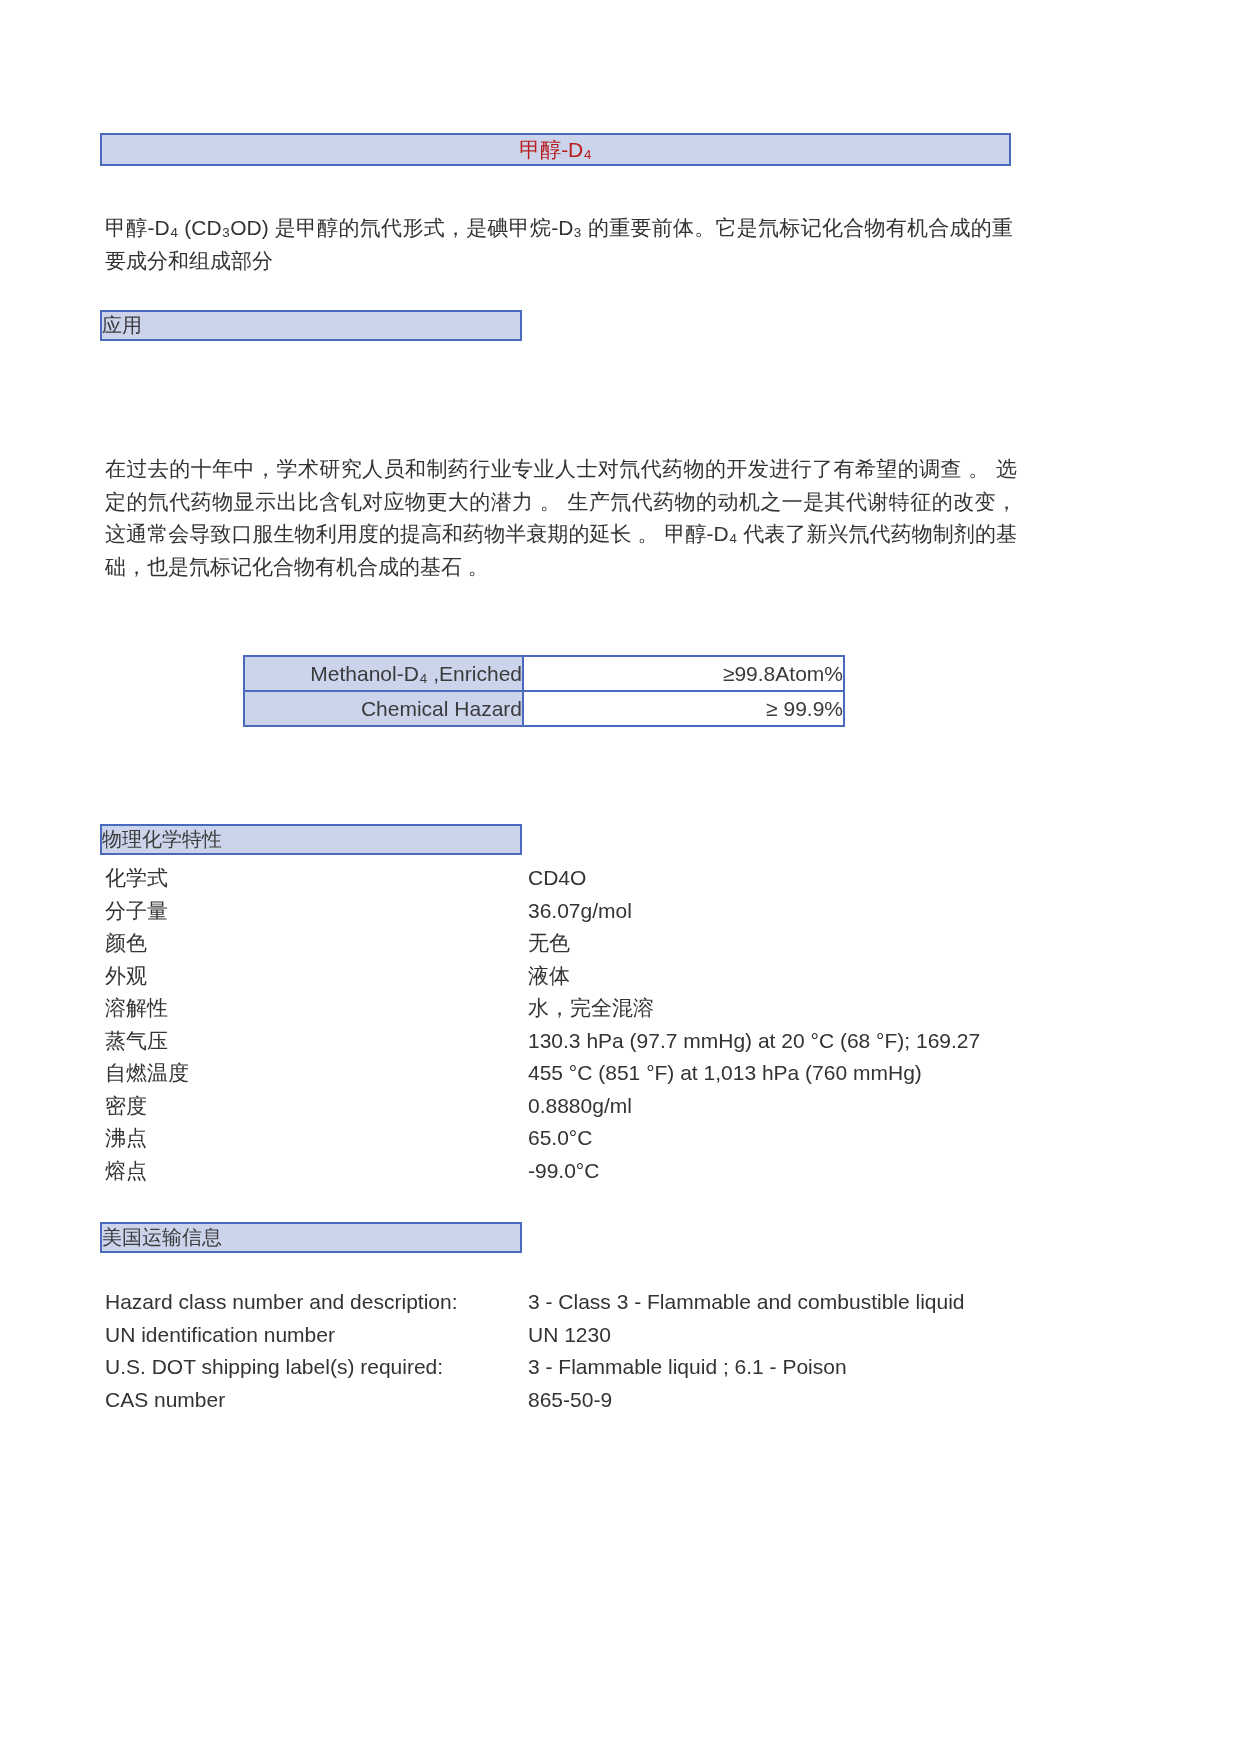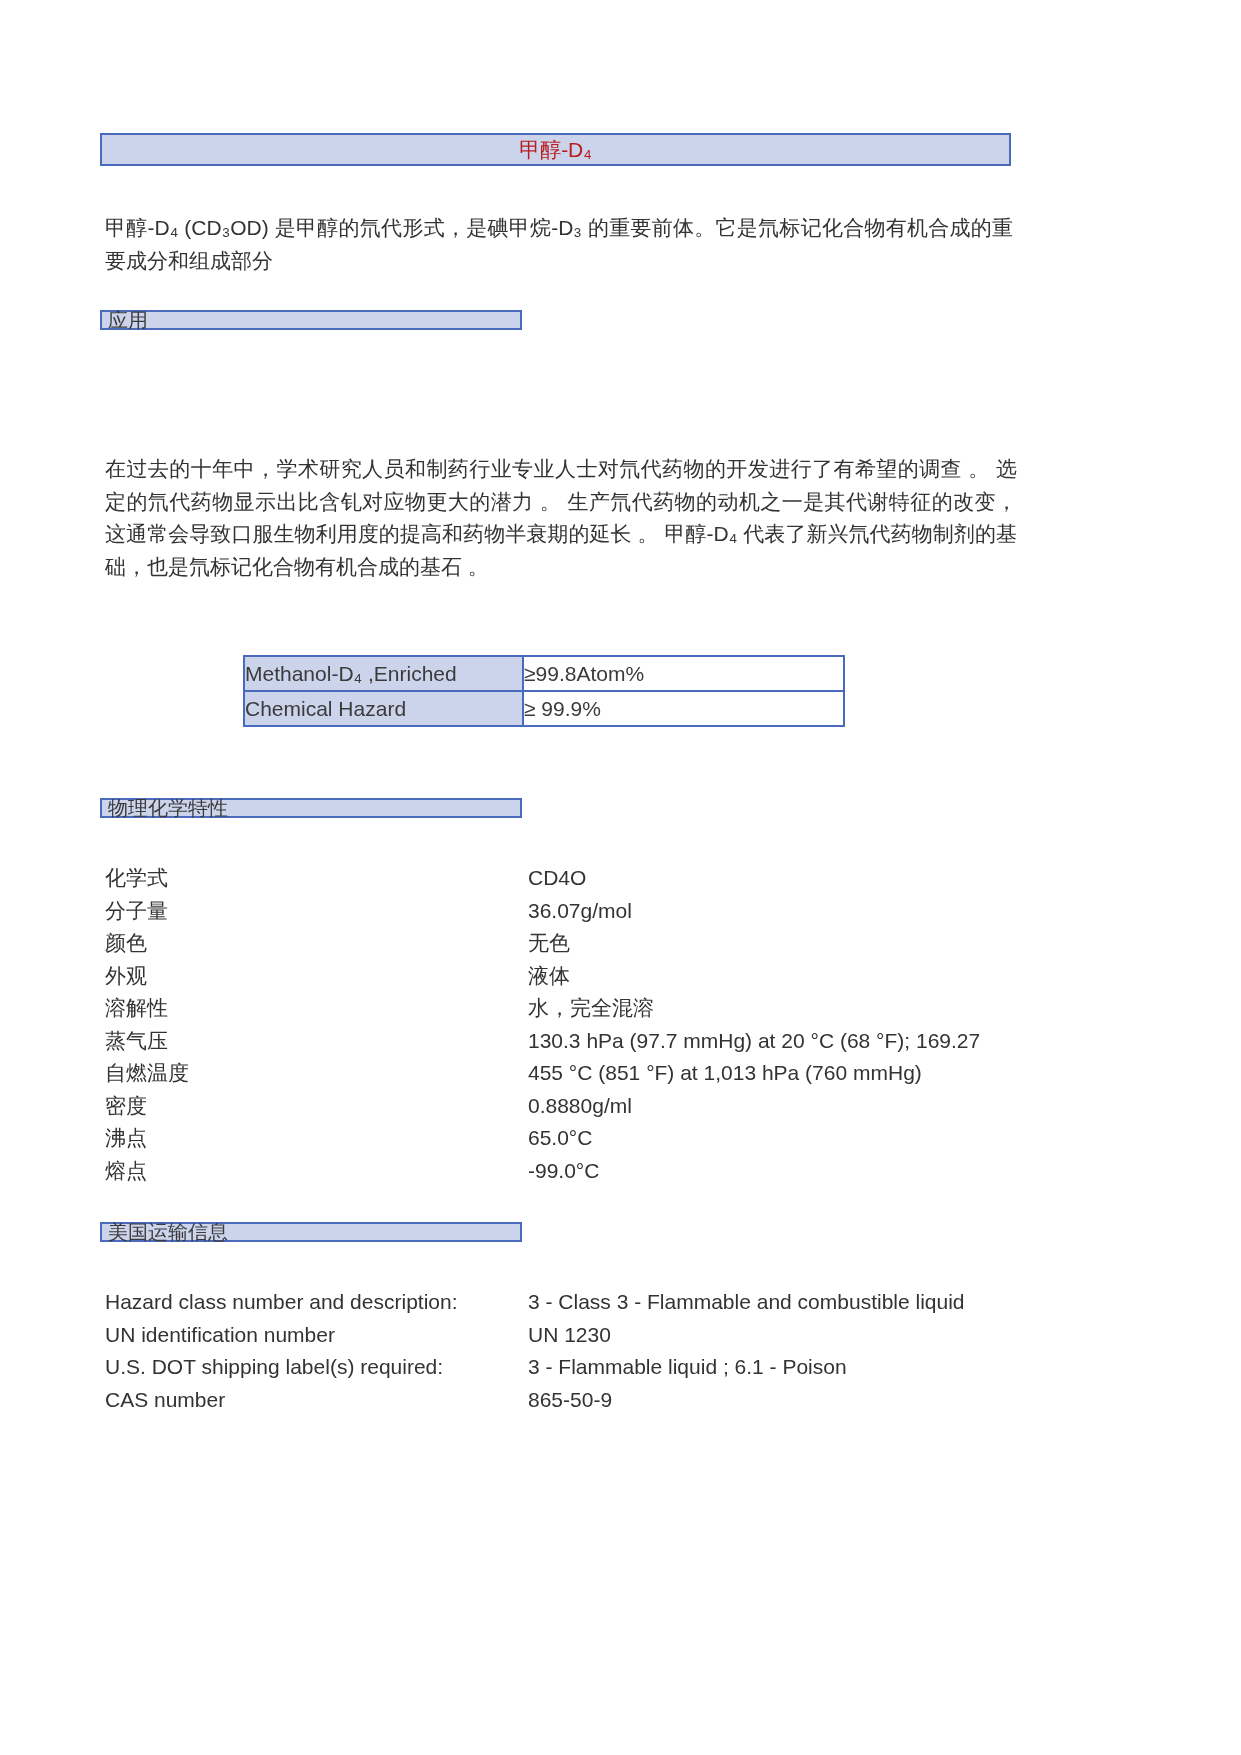--- a/index.html
+++ b/index.html
@@ -34,46 +34,45 @@
     color: #333333;
     text-align: justify;
   }
   .para.intro { left: 105px; top: 212px; width: 908px; }
   .para.apps  { left: 105px; top: 453px; width: 912px; }
 
   
   .section-hdr {
     position: absolute;
     left: 100px;
-    width: 422px; height: 20px;
+    width: 422px; height: 31px;
     background: #ccd4ec;
     border: 2px solid #4a6bbd;
     display: flex; align-items: center;
-    padding-left: 6px;
     font-size: 20px;
     color: #3b3b3b;
   }
   .hdr-apps { top: 310px; }
-  .hdr-phys { top: 798px; }
+  .hdr-phys { top: 824px; }
   .hdr-ship { top: 1222px; }
 
   
   .ptable {
     position: absolute;
     left: 243px; top: 655px;
     width: 602px;
     border: 2px solid #4a6bbd;
     border-collapse: collapse;
     font-size: 21px;
     color: #3b3b3b;
   }
   .ptable td {
     border: 2px solid #4a6bbd;
     height: 35px;
-    text-align: left;
+    text-align: right;
     vertical-align: middle;
   }
   .ptable td.key { width: 279px; background: #ccd4ec; }
   .ptable td.val { background: #ffffff; }
 
   
   .props { position: absolute; left: 105px; width: 912px; margin-top: 29px; }
   .props-phys { top: 833px; }
   .props-ship { top: 1257px; }
   .prow {

